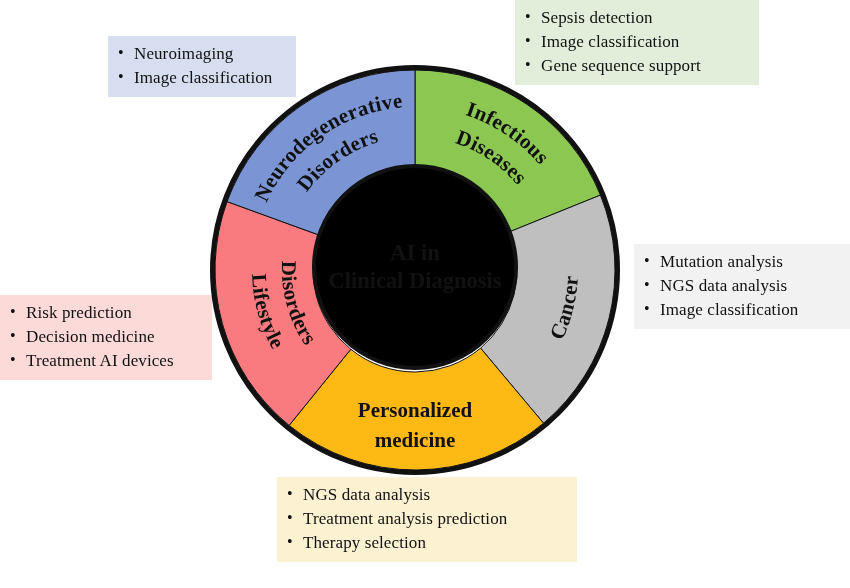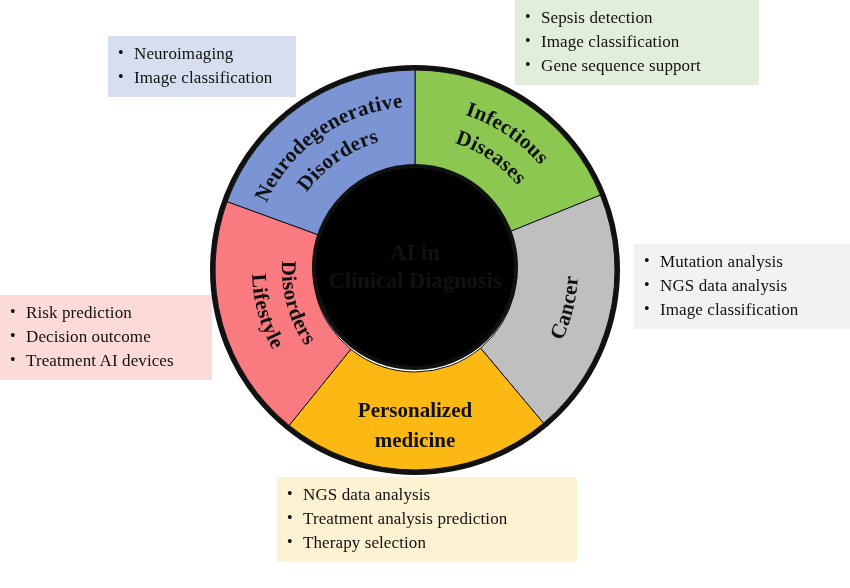--- a/index.html
+++ b/index.html
@@ -101,21 +101,21 @@
     <ul>
       <li>Mutation  analysis</li>
       <li>NGS data analysis</li>
       <li>Image classification</li>
     </ul>
   </div>
 
   <div class="callout" id="box-lifestyle" style="background: rgb(251, 218, 216);">
     <ul>
       <li>Risk prediction</li>
-      <li>Decision  outcome</li>
+      <li>Decision  medicine</li>
       <li>Treatment AI devices</li>
     </ul>
   </div>
 
   <div class="callout" id="box-personal" style="background: rgb(252, 241, 208);">
     <ul>
       <li>NGS data analysis</li>
       <li>Treatment analysis prediction</li>
       <li>Therapy selection</li>
     </ul>

